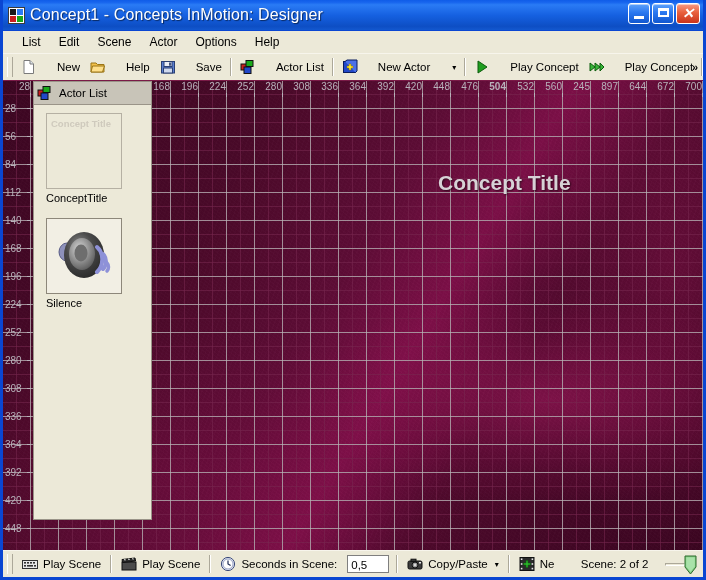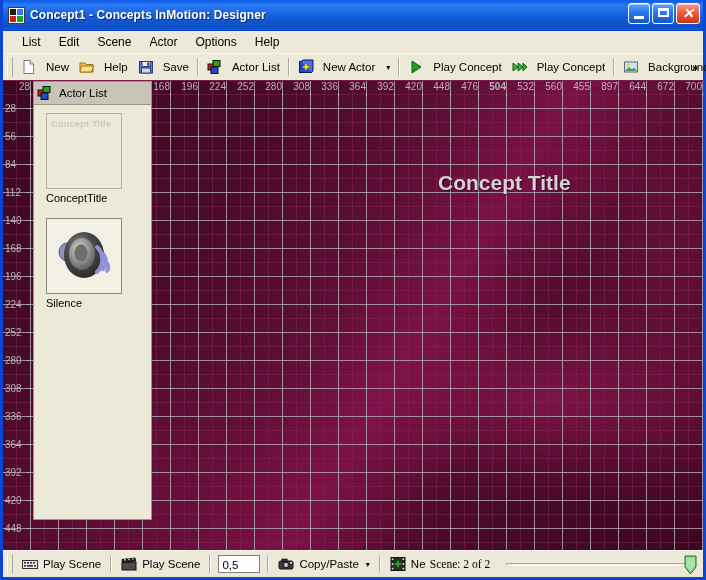--- a/index.html
+++ b/index.html
@@ -47,22 +47,22 @@
   }
   .title-icon i {
     position: absolute; display: block;
   }
   .ti-a { left:1px; top:1px; width:6px; height:6px; background:#1a1a1a; }
   .ti-b { left:8px; top:1px; width:6px; height:6px; background:#2a7bf5; }
   .ti-c { left:1px; top:8px; width:6px; height:6px; background:#cc1f1f; }
   .ti-d { left:8px; top:8px; width:6px; height:6px; background:#1aa81a; }
   .title-text {
     color: #fff;
-    font-size: 12px;
-    font-weight: bold;
+    font-size: 16px;
+    font-weight: normal;
     text-shadow: 1px 1px 1px rgba(0,0,0,.55);
     letter-spacing: .1px;
     white-space: nowrap;
     text-align: right;
   }
   .win-btns {
     position: absolute; right: 3px; top: 3px;
     display: flex; gap: 2px;
   }
   .win-btn {
@@ -122,21 +122,21 @@
     border-right: 1px solid #aca899;
     margin: 0 3px 0 0;
     flex: 0 0 auto;
   }
   .tb-btn {
     display: flex; align-items: center;
     height: 22px;
     padding: 0 5px;
     font-size: 11.5px; color: #000;
     white-space: nowrap;
-    gap: 9px;
+    gap: 20px;
     flex: 0 0 auto;
   }
   .tb-sep {
     width: 0; height: 18px;
     border-left: 1px solid #aca899;
     border-right: 1px solid #fff;
     margin: 0 3px;
     flex: 0 0 auto;
   }
   .tb-arrow {
@@ -312,23 +312,22 @@
     font-size: 11.5px;
     color: #000;
     line-height: 18px;
     padding: 0 3px;
     box-sizing: border-box;
     margin: 0 4px;
     flex: 0 0 auto;
   }
   .sb-scene-label {
     font-size: 11.5px; color: #000;
-    white-space: nowrap;
-    flex: 0 0 auto;
-    font-family: Liberation Serif, serif;
+    margin-left: 22px; white-space: nowrap;
+    flex: 0 0 auto;
   }
   .sb-slider {
     position: relative;
     flex: 1 1 auto;
     height: 22px;
     margin-left: 10px; margin-right: 4px;
     min-width: 40px;
   }
   .slider-track {
     position: absolute; left: 6px; right: 14px; top: 10px; height: 3px;
@@ -568,21 +567,21 @@
           </div>
           <div class="rh-tick" style="left: 504px; width: 28px;">
             <span>532</span>
             <i></i>
           </div>
           <div class="rh-tick" style="left: 532px; width: 28px;">
             <span>560</span>
             <i></i>
           </div>
           <div class="rh-tick" style="left: 560px; width: 28px;">
-            <span>455</span>
+            <span>245</span>
             <i></i>
           </div>
           <div class="rh-tick" style="left: 588px; width: 28px;">
             <span>897</span>
             <i></i>
           </div>
           <div class="rh-tick" style="left: 616px; width: 28px;">
             <span>644</span>
             <i></i>
           </div>
@@ -748,20 +747,30 @@
               <path d="M7 2.75l1.2-.15.6 1.3-1.2.15z"></path>
               <path d="M11 2.3l1.2-.15.6 1.3-1.2.15z"></path>
             </g>
           </svg>
         </span>
         <span>Play Scene</span>
       </span>
 
       <span class="tb-sep"></span>
 
+      <span class="sb-btn">
+        <span class="ico">
+          <svg width="16" height="16" viewBox="0 0 16 16">
+            <circle cx="8" cy="8" r="6.6" fill="#dfe3f2" stroke="#3a4a7a"></circle>
+            <circle cx="8" cy="8" r="5" fill="#fff" stroke="#9aa4c4"></circle>
+            <path d="M8 4.4V8l2.6 1.6" fill="none" stroke="#1d2a52" stroke-width="1.2"></path>
+          </svg>
+        </span>
+        <span>Seconds in Scene:</span>
+      </span>
       <span class="sb-input">0,5</span>
 
       <span class="tb-sep"></span>
 
       <span class="sb-btn">
         <span class="ico">
           <svg width="16" height="16" viewBox="0 0 16 16">
             <rect x="1" y="5" width="14" height="8" rx="1.5" fill="#3b3b3b" stroke="#111"></rect>
             <rect x="4" y="3.2" width="5" height="2.2" fill="#3b3b3b" stroke="#111"></rect>
             <circle cx="8" cy="9" r="3" fill="#8a8a8a" stroke="#111"></circle>

